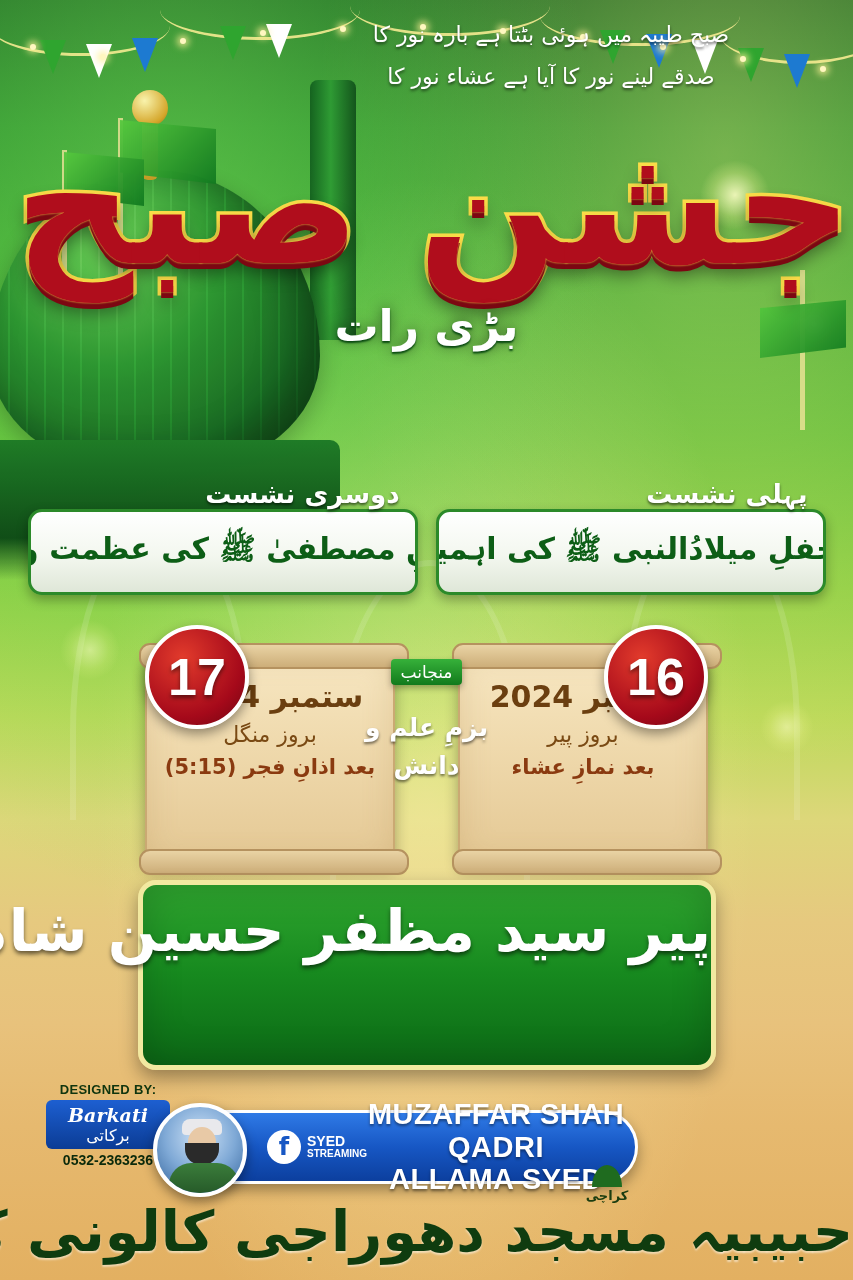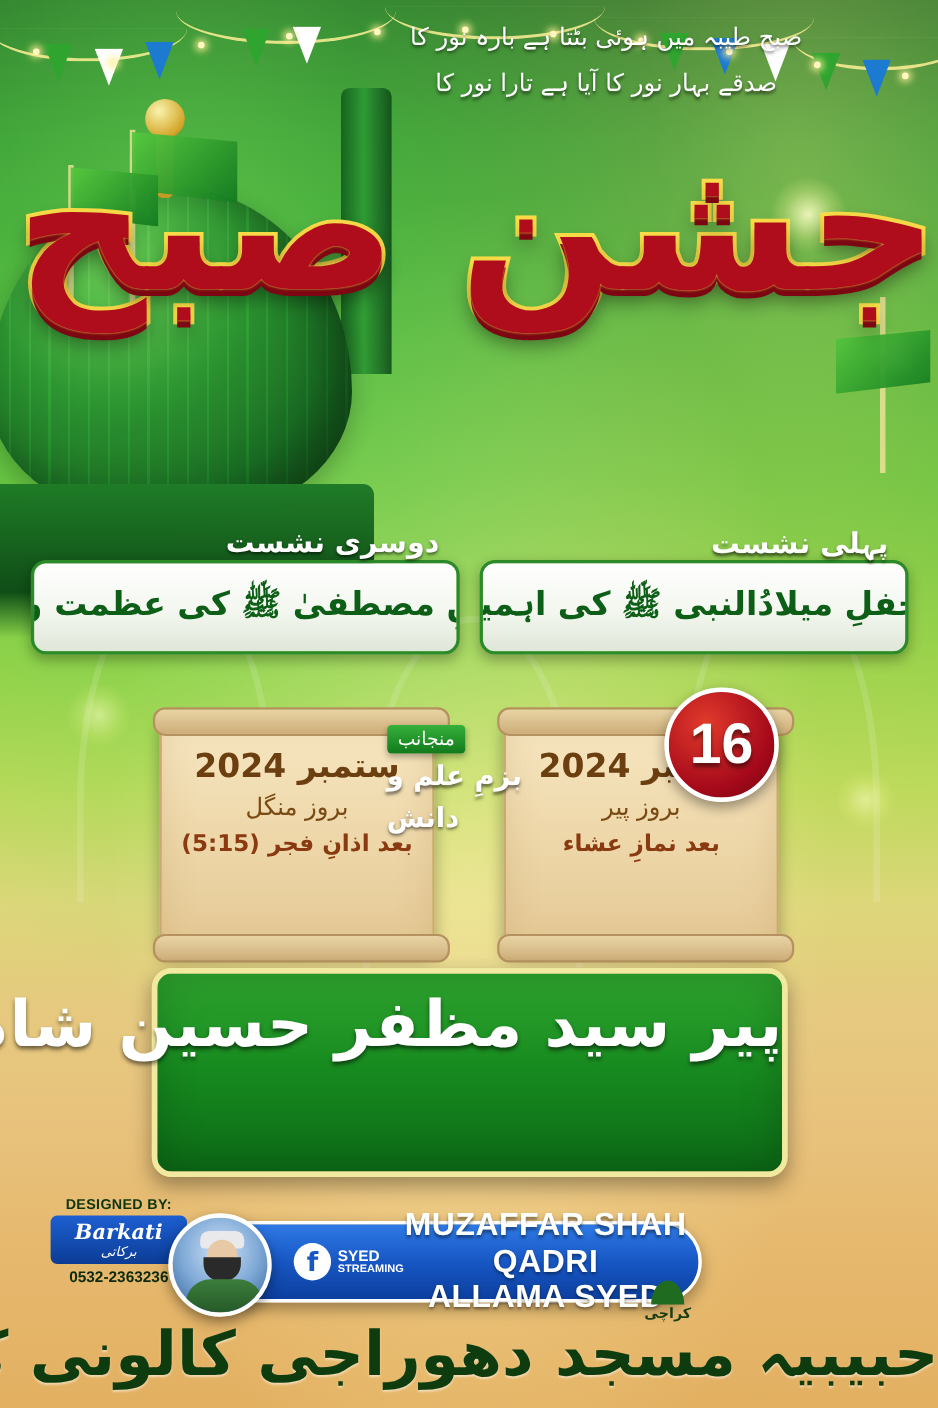--- a/index.html
+++ b/index.html
@@ -233,33 +233,33 @@
     display: flex; align-items: center; justify-content: center;
     color: #fff; font-size: 52px; font-weight: bold;
     font-family: "Liberation Sans", sans-serif;
     text-shadow: 0 3px 4px rgba(0,0,0,0.5);
   }
   .badge-16 { right: 145px; }
   .badge-17 { left: 145px; }
 
   .mid-tag {
     position: absolute; left: 50%; transform: translateX(-50%);
-    top: 34px; width: 150px; text-align: left;
+    top: 34px; width: 150px; text-align: center;
     direction: rtl;
   }
   .mid-tag .flagtag {
     display: inline-block;
     background: linear-gradient(180deg,#36b13a,#127a1c);
     color: #fff; font-size: 17px; padding: 3px 10px;
     border-radius: 4px;
     font-family: "DejaVu Sans", sans-serif;
     box-shadow: 0 3px 6px rgba(0,0,0,0.3);
   }
   .mid-tag .mid-line {
-    margin-top: 2px;
+    margin-top: 24px;
     font-family: "DejaVu Sans", sans-serif;
     font-size: 25px; font-weight: bold; color: #ffffff;
     line-height: 1.5;
     text-shadow: 0 2px 3px rgba(0,0,0,0.55);
   }
 
   
   .speaker-panel {
     position: absolute; top: 880px; left: 138px; width: 578px; height: 190px;
     background: linear-gradient(180deg, #2fa52f 0%, #178a1f 48%, #0c6a16 100%);
@@ -299,21 +299,21 @@
   .designer .d-logo {
     margin-top: 3px;
     background: linear-gradient(180deg,#1d5fd1,#0b3c95);
     border-radius: 6px; padding: 4px 2px;
     color: #fff;
   }
   .designer .d-logo .brand {
     font-family: "DejaVu Serif", serif; font-style: italic; font-size: 19px; font-weight: bold;
   }
   .designer .d-logo .brand-ur {
-    font-family: "DejaVu Sans", sans-serif; font-size: 12px; font-style: italic;
+    font-family: "DejaVu Sans", sans-serif; font-size: 16px;
   }
   .designer .d-phone {
     margin-top: 3px; font-size: 14px; font-weight: bold; color: #0b2a0b;
   }
 
   
   .live-strip {
     position: absolute; left: 168px; bottom: 96px; width: 470px; height: 74px;
     background: linear-gradient(180deg, #2f7ae6 0%, #1757c4 50%, #0c3f9e 100%);
     border: 3px solid #ffffff;
@@ -436,26 +436,27 @@
     <div class="bulb" style="left:420px; top:24px;"></div>
     <div class="bulb" style="left:500px; top:28px;"></div>
     <div class="bulb" style="left:580px; top:34px;"></div>
     <div class="bulb" style="left:660px; top:44px;"></div>
     <div class="bulb" style="left:740px; top:56px;"></div>
     <div class="bulb" style="left:820px; top:66px;"></div>
   </div>
 
   <div class="verse">
     <div>صبح طیبہ میں ہوئی بٹتا ہے بارہ نور کا</div>
-    <div>صدقے بہار نور کا آیا ہے تارا نور کا</div>
+    <div>صدقے لینے نور کا آیا ہے عشاء نور کا</div>
   </div>
 
   <div class="title-block">
     <div class="title-main">جشن صبح بہار</div>
   </div>
+  <div class="title-sub">بڑی رات</div>
 
   <div class="sessions">
     <div class="session">
       <div class="session-label">پہلی نشست</div>
       <div class="session-ribbon">
         <div class="session-text">محفلِ میلادُالنبی ﷺ کی اہمیت</div>
       </div>
     </div>
     <div class="session">
       <div class="session-label">دوسری نشست</div>
@@ -475,20 +476,21 @@
     </div>
     <div class="scroll scroll-left">
       <div class="scroll-text">
         <div class="scroll-date">ستمبر 2024</div>
         <div class="scroll-day">بروز منگل</div>
         <div class="scroll-time">بعد اذانِ فجر (5:15)</div>
       </div>
     </div>
 
     <div class="daybadge badge-16">16</div>
+    <div class="daybadge badge-17">17</div>
 
     <div class="mid-tag">
       <div class="flagtag">منجانب</div>
       <div class="mid-line">بزمِ علم و</div>
       <div class="mid-line" style="margin-top:0;">دانش</div>
     </div>
   </div>
 
   <div class="khususi-tab" style="top:886px;">خصوصی خطاب</div>
   <div class="speaker-panel">

